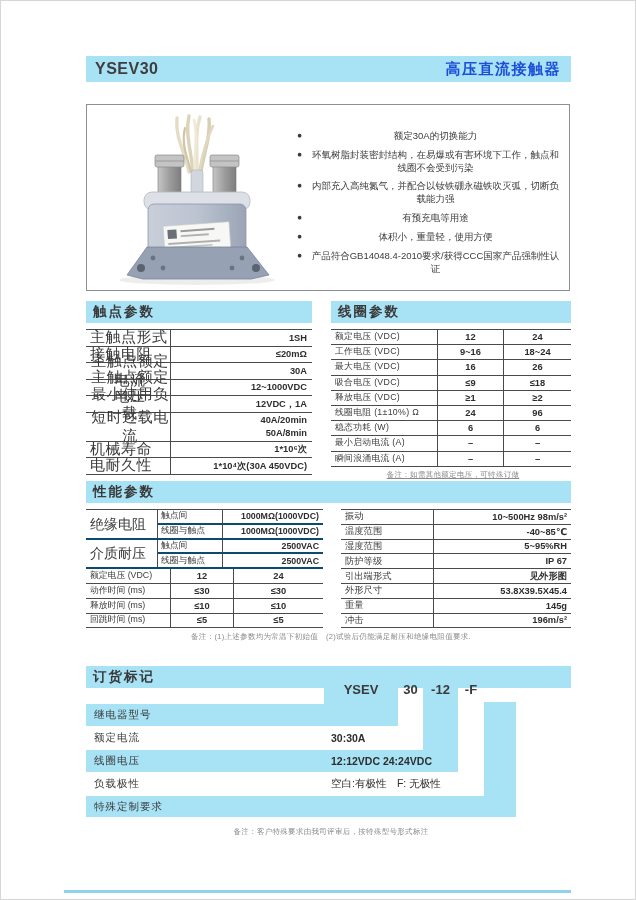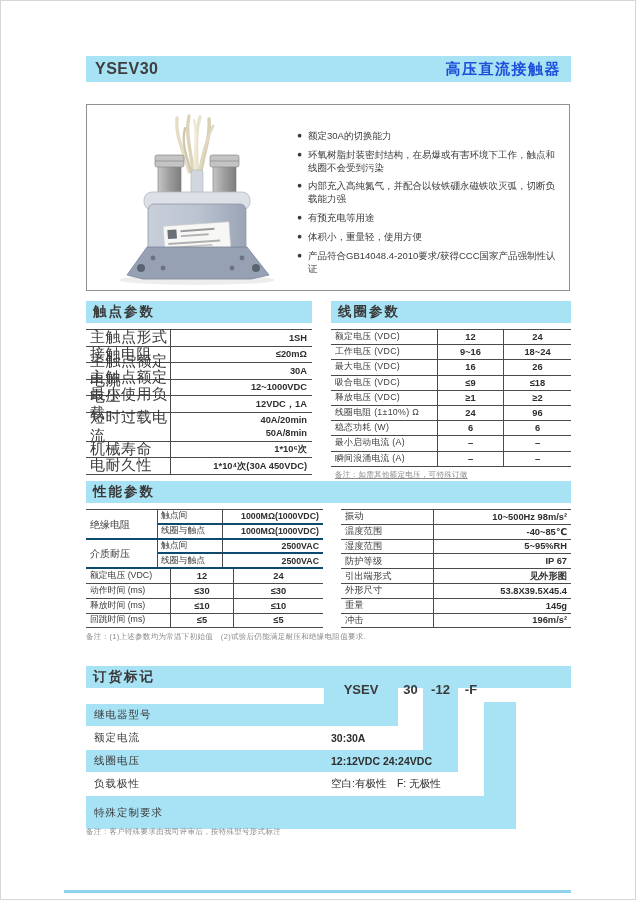--- a/index.html
+++ b/index.html
@@ -1,21 +1,21 @@
 <!DOCTYPE html>
 <html><head>
 <meta charset="utf-8">
 <style>
   * { margin:0; padding:0; box-sizing:border-box; }
   html,body { background:#ededed; }
   .page {
     position:relative; width:636px; height:900px; margin:0 auto;
     background:#ffffff; border:1px solid #d6d6d6;
     font-family:"Liberation Sans","DejaVu Sans",sans-serif;
-    color:#3b3b3b; overflow:hidden;
+    color:#3b3b3b; overflow:hidden;text-align:center;
   }
   .cyan { background:#a8e2f5; }
 
   
   .header-bar {
     position:absolute; left:85px; top:55px; width:485px; height:26px;
     background:#a8e2f5; display:flex; align-items:center; justify-content:space-between;
     padding:0 10px 0 9px;
   }
   .header-model { font-size:16px; font-weight:bold; color:#3e3e3e; letter-spacing:0.5px; }
@@ -64,21 +64,21 @@
 
   
   .pl-table { left:85px; top:508px; width:237px; }
   .pl-sub-row { display:flex; height:14.8px; }
   .pl-c1 { width:72px; border-right:1px solid #4a4a4a; }
   .pl-c2 { width:65px; border-right:1px solid #4a4a4a; display:flex; align-items:center; padding-left:3px; font-size:8.8px; }
   .pl-c3 { flex:1; display:flex; align-items:center; justify-content:flex-end; padding-right:4px;
            font-size:8.8px; font-weight:bold; color:#2e2e2e; }
   .bb { border-bottom:2px solid #0c4a6e; }
   .pl-group { position:absolute; left:0; width:72px; height:29.6px; display:flex; align-items:center;
-              padding-left:4px; font-size:10px; background:transparent; }
+              padding-left:4px; font-size:14px; background:transparent; }
   .g0 { top:0; } .g1 { top:29.6px; }
   .pl-t-row { display:flex; height:14.8px; border-bottom:1px solid #4a4a4a; }
   .pl-tl { width:84px; padding-left:4px; display:flex; align-items:center; font-size:8.8px; }
   .pl-tv { border-left:1px solid #4a4a4a; display:flex; align-items:center; justify-content:center;
            font-size:9.3px; font-weight:bold; color:#2e2e2e; }
   .pl-tv1 { width:63px; } .pl-tv2 { flex:1; }
 
   
   .pr-table { left:340px; top:508px; width:230px; }
   .pr-row { display:flex; height:14.8px; border-bottom:1px solid #4a4a4a; }
@@ -104,21 +104,21 @@
   .col-12   { left:422px; top:701px; width:35px; height:49px; }
   .col-xx   { left:483px; top:701px; width:32px; height:95px; }
   .ord-row { position:absolute; left:85px; display:flex; align-items:center; }
   .ord-label { font-size:10.5px; letter-spacing:1px; padding-left:8px; color:#3a3a3a; }
   .ord-value { position:absolute; left:245px; font-size:10.5px; color:#2e2e2e; white-space:nowrap; }
   .ord-value.bold { font-weight:bold; }
   .bar0 { top:703px; width:312px; height:22px; }
   .row1 { top:727px; width:430px; height:20px; }
   .bar2 { top:749px; width:372px; height:22px; }
   .row3 { top:773px; width:430px; height:20px; }
-  .bar4 { top:795px; width:430px; height:33px; }
+  .bar4 { top:795px; width:430px; height:21px; }
 
   .bottom-line { position:absolute; left:63px; top:889px; width:507px; height:3px; background:#8ed2ee; }
 </style>
 </head>
 <body>
 
 <div class="page">
 
   <div class="header-bar">
     <span class="header-model">YSEV30</span>

